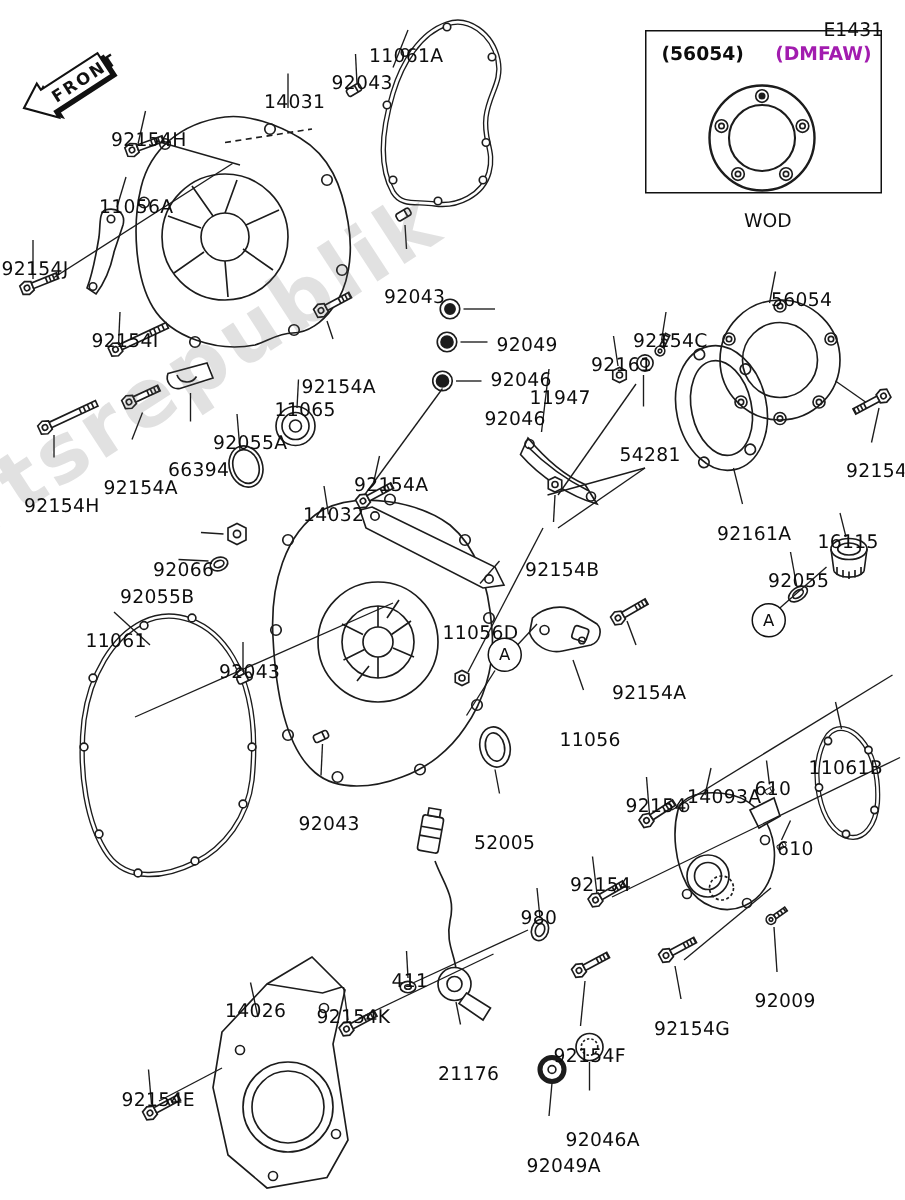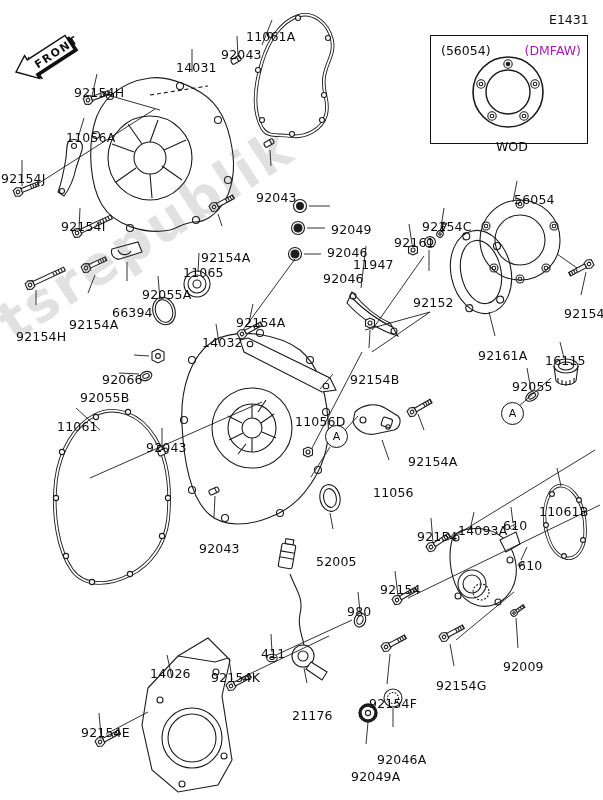--- a/index.html
+++ b/index.html
@@ -2,22 +2,22 @@
 <html><head>
 <meta charset="utf-8">
 <style>
   html,body{margin:0;padding:0;background:#fff;}
   #stage{position:relative;width:603px;height:800px;background:#ffffff;overflow:hidden;
          font-family:"DejaVu Sans","Liberation Sans",sans-serif;}
   svg{position:absolute;left:0;top:0;}
   .lbl{position:absolute;font-size:12.5px;line-height:13px;color:#0d0d0d;white-space:nowrap;
        letter-spacing:.2px;z-index:5;margin-top:25px;}
   .code{position:absolute;left:549px;top:12px;font-size:12.5px;color:#0d0d0d;z-index:5;}
-  .inset-box{position:absolute;left:430px;top:35px;width:156px;height:107px;
-             border:1.6px solid #111;z-index:4;background:transparent;}
+  .inset-box{position:absolute;left:430px;top:20px;width:156px;height:107px;
+             border:1.6px solid #111;z-index:4;background:transparent;font-weight:bold;}
   .inset-ref{position:absolute;left:10px;top:7px;font-size:12.5px;color:#0d0d0d;}
   .inset-code{position:absolute;right:6px;top:7px;font-size:12.5px;color:#a21caf;}
   .inset-caption{position:absolute;left:496px;top:139px;font-size:12.5px;color:#0d0d0d;z-index:5;}
   .marker{position:absolute;width:21px;height:21px;border:1.2px solid #111;border-radius:50%;
           text-align:center;line-height:21px;font-size:11px;color:#0d0d0d;z-index:5;background:#fff;}
   .wm{position:absolute;left:18px;top:300px;width:560px;z-index:3;pointer-events:none;
       transform:rotate(-33deg);transform-origin:40px 240px;
       font-size:54px;font-weight:bold;letter-spacing:3px;color:rgba(90,90,90,0.18);}
 </style>
 </head>
@@ -446,21 +446,21 @@
 <div class="lbl" style="left:57px;top:395px">11061</div>
 <div class="lbl" style="left:146px;top:416px">92043</div>
 <div class="lbl" style="left:199px;top:517px">92043</div>
 <div class="lbl" style="left:331px;top:198px">92049</div>
 <div class="lbl" style="left:327px;top:221px">92046</div>
 <div class="lbl" style="left:323px;top:247px">92046</div>
 <div class="lbl" style="left:353px;top:233px">11947</div>
 <div class="lbl" style="left:394px;top:211px">92161</div>
 <div class="lbl" style="left:422px;top:195px">92154C</div>
 <div class="lbl" style="left:514px;top:168px">56054</div>
-<div class="lbl" style="left:413px;top:271px">92152</div>
+<div class="lbl" style="left:413px;top:271px">54281</div>
 <div class="lbl" style="left:478px;top:324px">92161A</div>
 <div class="lbl" style="left:564px;top:282px">92154D</div>
 <div class="lbl" style="left:545px;top:329px">16115</div>
 <div class="lbl" style="left:512px;top:355px">92055</div>
 <div class="lbl" style="left:350px;top:348px">92154B</div>
 <div class="lbl" style="left:295px;top:390px">11056D</div>
 <div class="lbl" style="left:408px;top:430px">92154A</div>
 <div class="lbl" style="left:373px;top:461px">11056</div>
 <div class="lbl" style="left:316px;top:530px">52005</div>
 <div class="lbl" style="left:417px;top:505px">92154</div>

